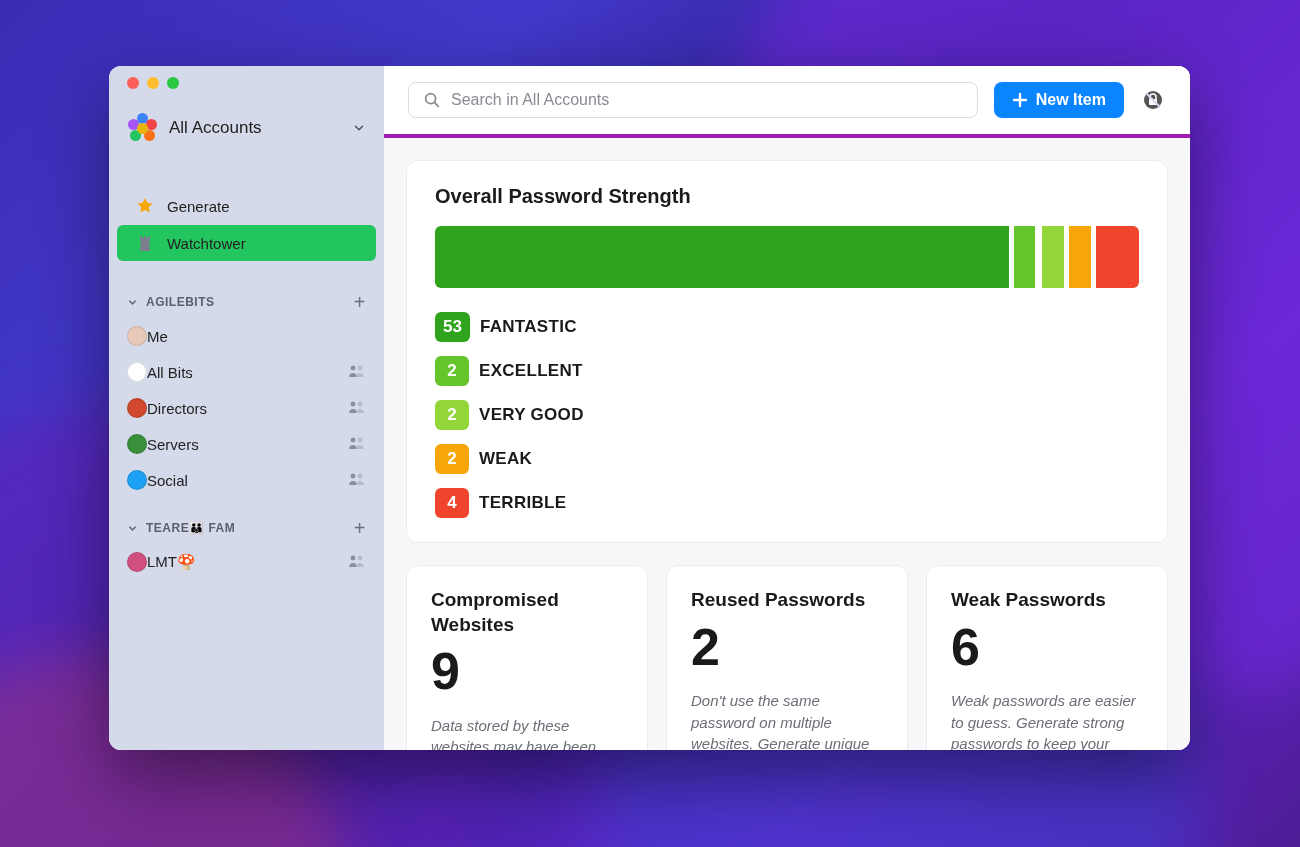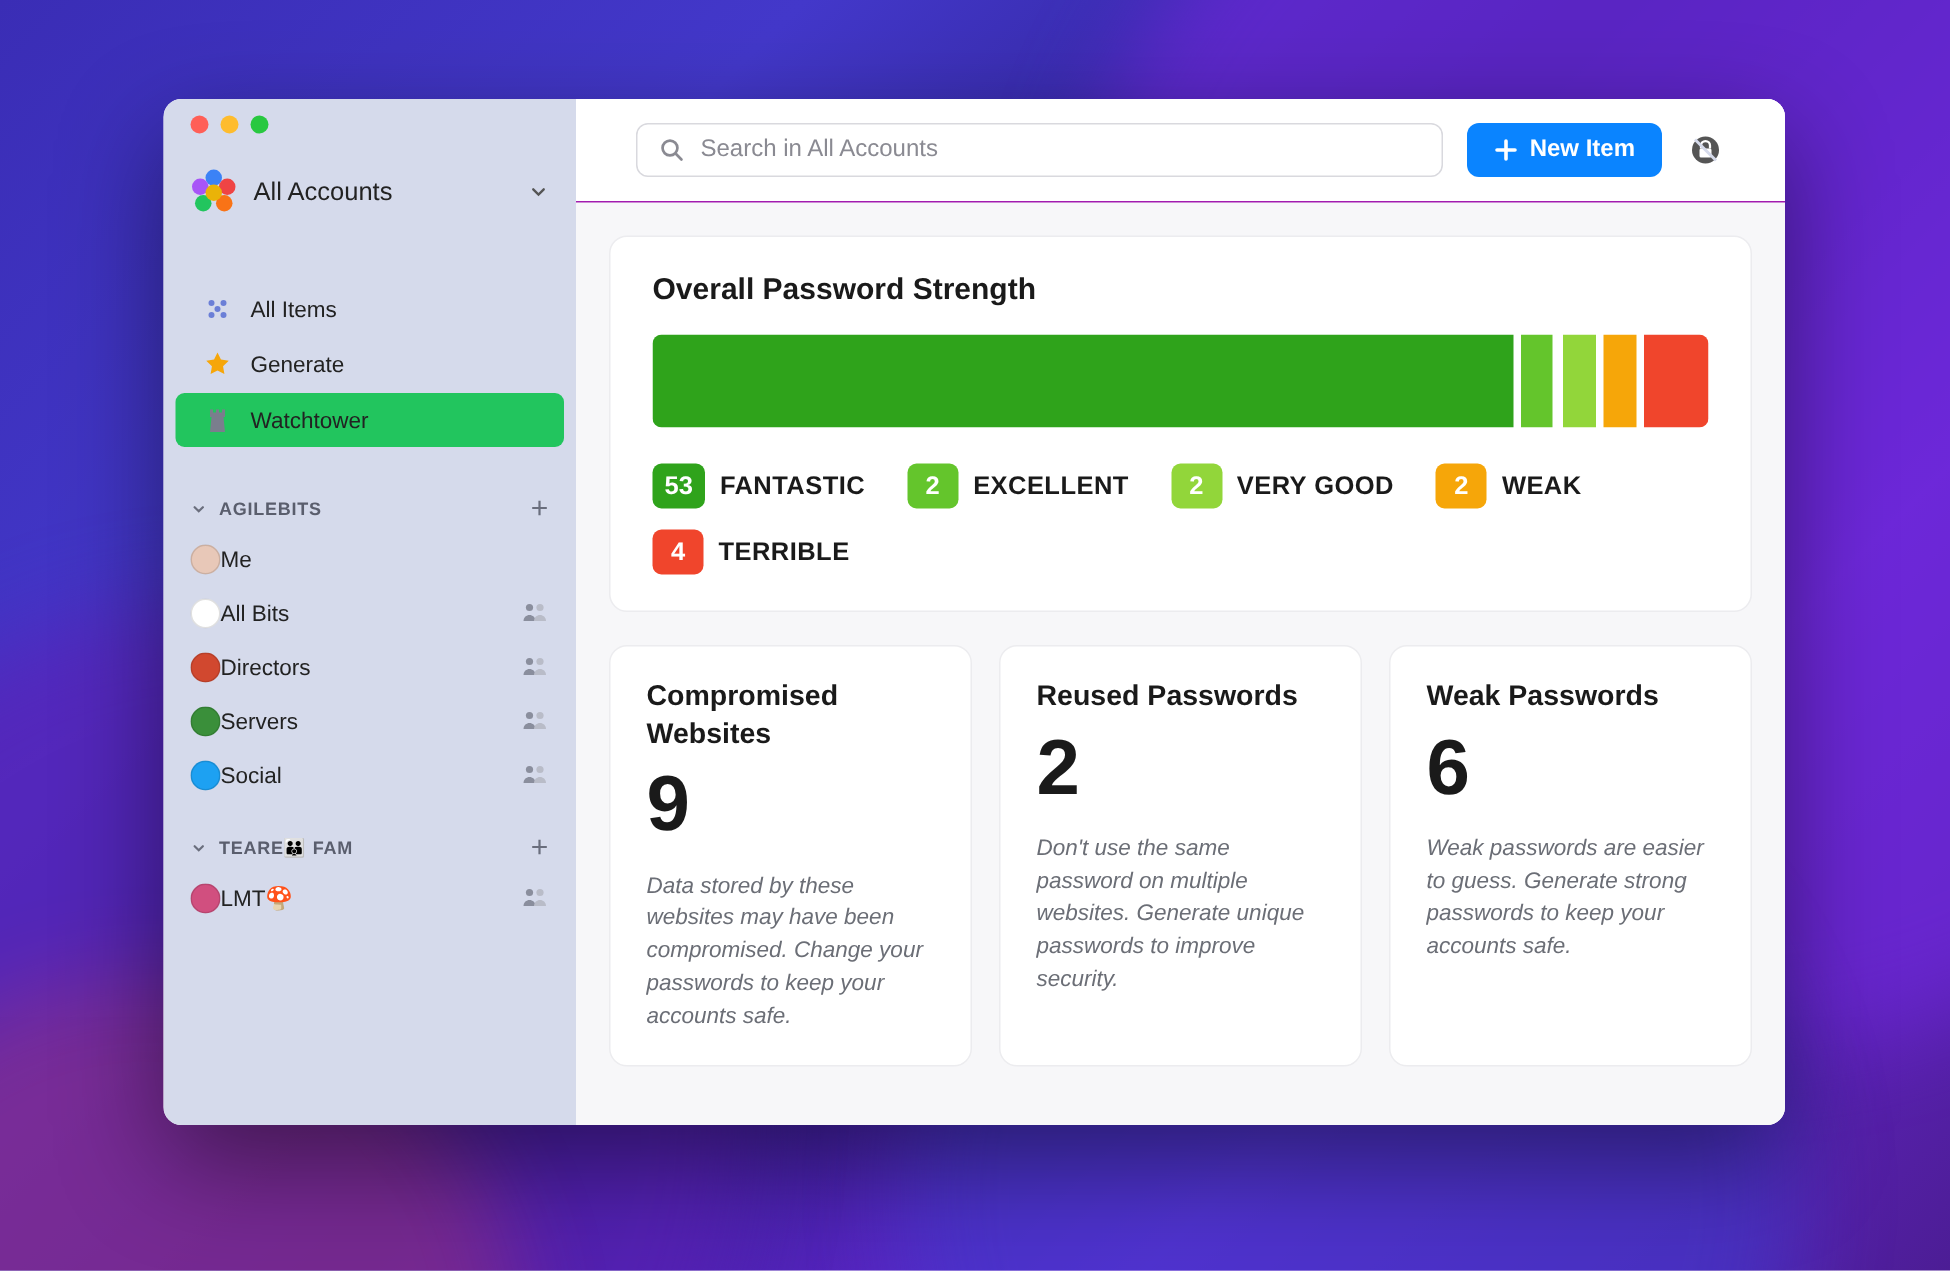--- a/index.html
+++ b/index.html
@@ -74,22 +74,22 @@
 .vault-icon {
   width: 20px; height: 20px; border-radius: 50%;
   display: flex; align-items: center; justify-content: center;
   font-size: 11px; flex-shrink: 0;
 }
 .share-icon { margin-left: auto; color: #8a8e9d; font-size: 13px; }
 
 .main { flex: 1; display: flex; flex-direction: column; background: #f7f7f9; }
 .topbar {
   display: flex; align-items: center; gap: 16px;
-  padding: 16px 40px; background: #fff;
-  border-bottom: 1px solid #a21caf;
+  padding: 16px 24px; background: #fff;
+  border-bottom: 4px solid #a21caf;
 }
 .search-wrap {
   flex: 1; display: flex; align-items: center; gap: 10px;
   background: #fff; border: 1px solid #d9d9de; border-radius: 8px;
   padding: 8px 14px;
 }
 .search-wrap svg { width: 18px; height: 18px; color: #8a8a92; }
 .search-input {
   border: none; outline: none; font-size: 16px; color: #333;
   flex: 1; background: transparent;
@@ -118,21 +118,21 @@
   display: flex; height: 62px; border-radius: 6px; overflow: hidden;
   gap: 5px; margin-bottom: 24px;
 }
 .bar-seg { height: 100%; }
 .seg-fantastic { background: #2fa31b; flex: 53; }
 .seg-excellent { background: #64c52c; flex: 2; }
 .seg-verygood { background: #92d63a; flex: 2; margin-left: 2px; }
 .seg-weak { background: #f6a609; flex: 2; }
 .seg-terrible { background: #f0452c; flex: 4; }
 
-.strength-legend { display: flex; flex-wrap: wrap; gap: 14px 28px; }
+.strength-legend { display: flex; flex-wrap: wrap; gap: 14px 28px; flex-direction: column; }
 .legend-item { display: flex; align-items: center; gap: 10px; }
 .legend-badge {
   min-width: 34px; height: 30px; border-radius: 6px;
   display: flex; align-items: center; justify-content: center;
   color: #fff; font-weight: 700; font-size: 17px; padding: 0 8px;
 }
 .legend-label { font-size: 17px; font-weight: 800; color: #1a1a1a; letter-spacing: 0.3px; }
 
 .cards-row { display: flex; gap: 18px; }
 .stat-card {
@@ -169,34 +169,20 @@
         <span class="petal" style="background:#a855f7;left:1px;top:6px"></span>
         <span class="petal" style="background:#eab308;left:10px;top:10px"></span>
       </div>
       <span class="account-title">All Accounts</span>
       <svg class="chevron-down" viewBox="0 0 16 16">
           <path d="M4 6l4 4 4-4" stroke="#555" stroke-width="1.8" fill="none" stroke-linecap="round"></path>
         </svg>
     </div>
 
     <div class="nav-section">
-      <div class="nav-item">
-        <span class="nav-icon">
-          <svg width="18" height="18" viewBox="0 0 18 18">
-              <g fill="#6b7fd7">
-                <circle cx="5" cy="5" r="2"></circle>
-                <circle cx="13" cy="5" r="2"></circle>
-                <circle cx="5" cy="13" r="2"></circle>
-                <circle cx="13" cy="13" r="2"></circle>
-                <circle cx="9" cy="9" r="2"></circle>
-              </g>
-            </svg>
-        </span>
-        <span>All Items</span>
-      </div>
       <div class="nav-item">
         <span class="nav-icon">
           <svg width="18" height="18" viewBox="0 0 18 18">
               <path fill="#f6a609" d="M9 1l2.3 4.7 5.2.8-3.8 3.7.9 5.2L9 13l-4.6 2.4.9-5.2L1.5 6.5l5.2-.8z"></path>
             </svg>
         </span>
         <span>Generate</span>
       </div>
       <div class="nav-item active">
         <span class="nav-icon">

